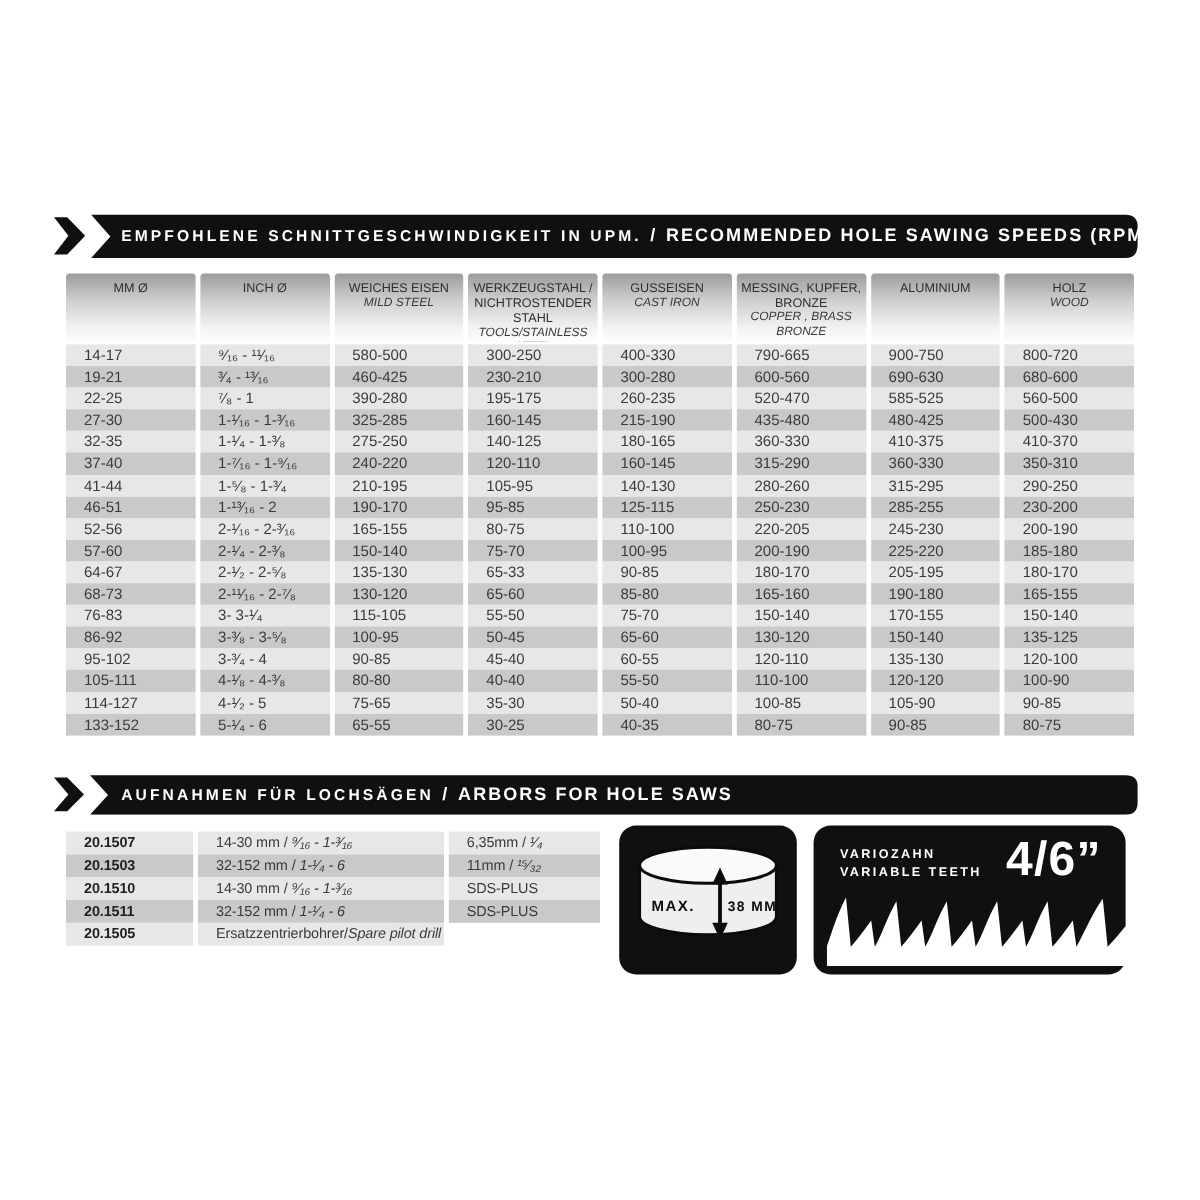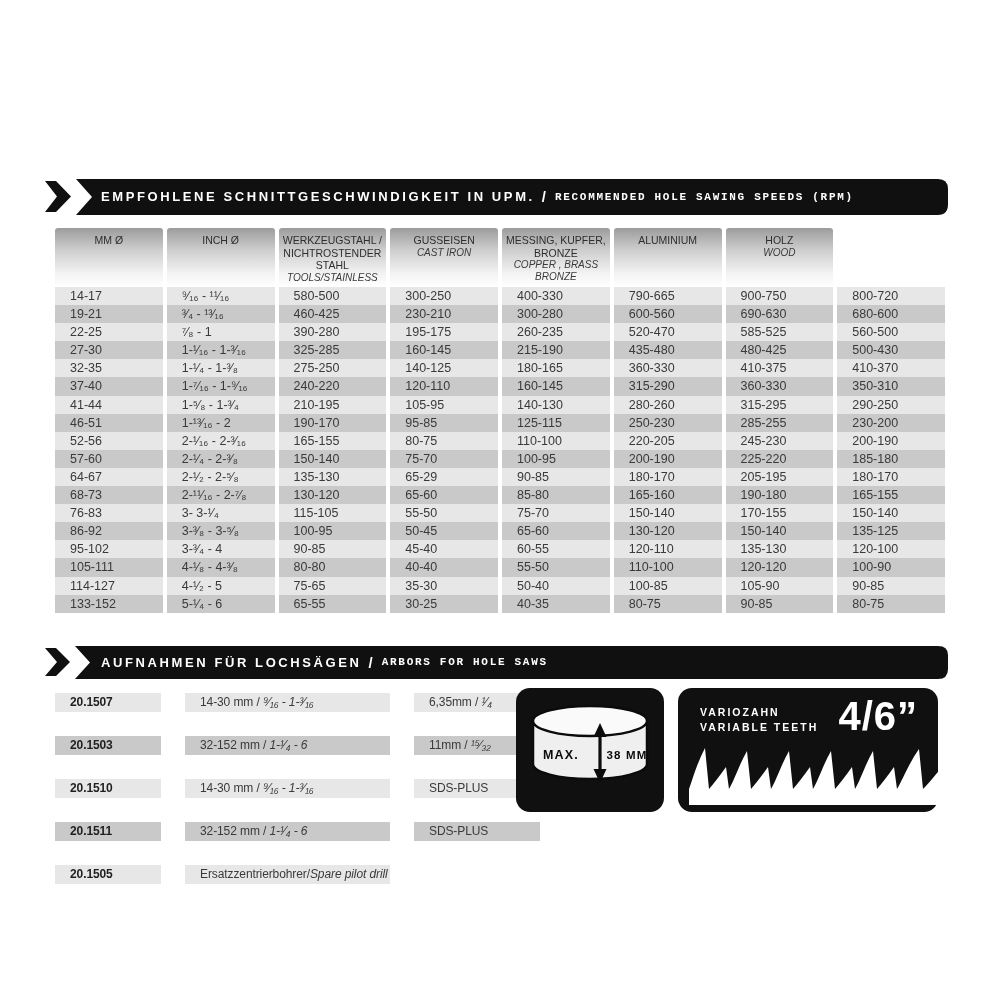--- a/index.html
+++ b/index.html
@@ -5,21 +5,21 @@
   html,body{margin:0;padding:0;background:#fff;}
   .page{position:relative;width:1000px;height:1000px;background:#ffffff;
         font-family:"Liberation Sans",sans-serif;overflow:hidden;}
 
   
   .banner{position:absolute;left:45px;width:905px;height:37px;}
   .banner svg{position:absolute;inset:0;display:block;}
   .btext{position:absolute;left:56px;top:0;height:37px;display:flex;align-items:center;color:#fff;white-space:nowrap;}
   .b-de{font-size:13px;font-weight:bold;letter-spacing:2.6px;}
   .b-slash{font-size:15px;font-weight:bold;margin:0 9px 0 7px;}
-  .b-en{font-size:11px;font-weight:bold;letter-spacing:1.7px;font-family:Liberation Mono, monospace;}
+  .b-en{font-size:15px;font-weight:bold;letter-spacing:1.7px;}
 
   
   .thead{display:grid;column-gap:4px;}
   .tbody{display:grid;column-gap:4px;margin-top:2px;}
   .hcell{background:linear-gradient(180deg,#9c9c9c 0%,#cdcdcd 38%,#f3f3f3 80%,#fdfdfd 100%);
          border-radius:3px 3px 0 0;text-align:center;padding-top:6px;color:#2e2e2e;overflow:hidden;}
   .h-de{font-size:10.5px;line-height:1.2;font-weight:400;}
   .h-en{font-size:10px;font-style:italic;line-height:1.18;color:#3a3a3a;}
   .cell{font-size:12.5px;color:#3a3a3a;padding-left:15px;white-space:nowrap;overflow:hidden;}
   .light{background:#e7e7e7;}
@@ -28,21 +28,21 @@
   .bold{font-weight:bold;color:#1f1f1f;}
   .it{font-style:italic;}
 
   .t1{position:absolute;left:55px;top:228px;width:890px;}
   .t1 .thead{grid-template-columns:repeat(8,1fr);height:57px;}
   .t1 .tbody{grid-template-columns:repeat(8,1fr);}
   .t1 .cell{height:18.1px;line-height:18.1px;}
 
   .t2{position:absolute;left:55px;top:691px;width:449px;}
   .t2 .thead{grid-template-columns:106px 205px 126px;height:44px;}
-  .t2 .tbody{grid-template-columns:106px 205px 126px;gap:24px;}
+  .t2 .tbody{grid-template-columns:106px 205px 126px;}
   .t2 .cell{height:19px;line-height:19px;font-size:12px;letter-spacing:-0.1px;}
 
   
   .ibox{position:absolute;background:#101010;border-radius:14px;}
   .box-depth{left:516px;top:688px;width:148px;height:124px;}
   .box-teeth{left:678px;top:688px;width:260px;height:124px;}
   .box-depth svg{position:absolute;inset:0;}
   .vario-lines{position:absolute;left:22px;top:17px;color:#fff;font-weight:bold;
                font-size:10.5px;letter-spacing:2px;line-height:1.45;white-space:nowrap;}
   .vario-size{position:absolute;right:20px;top:6px;color:#fff;font-weight:bold;font-size:40px;letter-spacing:1px;}
@@ -65,20 +65,24 @@
     </div>
   </div>
 
   <div class="t1">
     <div class="thead">
         <div class="hcell">
           <div class="h-de">MM Ø</div>
         </div>
         <div class="hcell">
           <div class="h-de">INCH Ø</div>
+        </div>
+        <div class="hcell">
+          <div class="h-de">WEICHES EISEN</div>
+          <div class="h-en">MILD STEEL</div>
         </div>
         <div class="hcell">
           <div class="h-de">WERKZEUGSTAHL / NICHTROSTENDER STAHL</div>
           <div class="h-en">TOOLS/STAINLESS STEEL</div>
         </div>
         <div class="hcell">
           <div class="h-de">GUSSEISEN</div>
           <div class="h-en">CAST IRON</div>
         </div>
         <div class="hcell">
@@ -170,21 +174,21 @@
         <div class="cell dark">2-¹⁄₄ - 2-³⁄₈</div>
         <div class="cell dark">150-140</div>
         <div class="cell dark">75-70</div>
         <div class="cell dark">100-95</div>
         <div class="cell dark">200-190</div>
         <div class="cell dark">225-220</div>
         <div class="cell dark">185-180</div>
         <div class="cell light">64-67</div>
         <div class="cell light">2-¹⁄₂ - 2-⁵⁄₈</div>
         <div class="cell light">135-130</div>
-        <div class="cell light">65-29</div>
+        <div class="cell light">65-33</div>
         <div class="cell light">90-85</div>
         <div class="cell light">180-170</div>
         <div class="cell light">205-195</div>
         <div class="cell light">180-170</div>
         <div class="cell dark">68-73</div>
         <div class="cell dark">2-¹¹⁄₁₆ - 2-⁷⁄₈</div>
         <div class="cell dark">130-120</div>
         <div class="cell dark">65-60</div>
         <div class="cell dark">85-80</div>
         <div class="cell dark">165-160</div>

